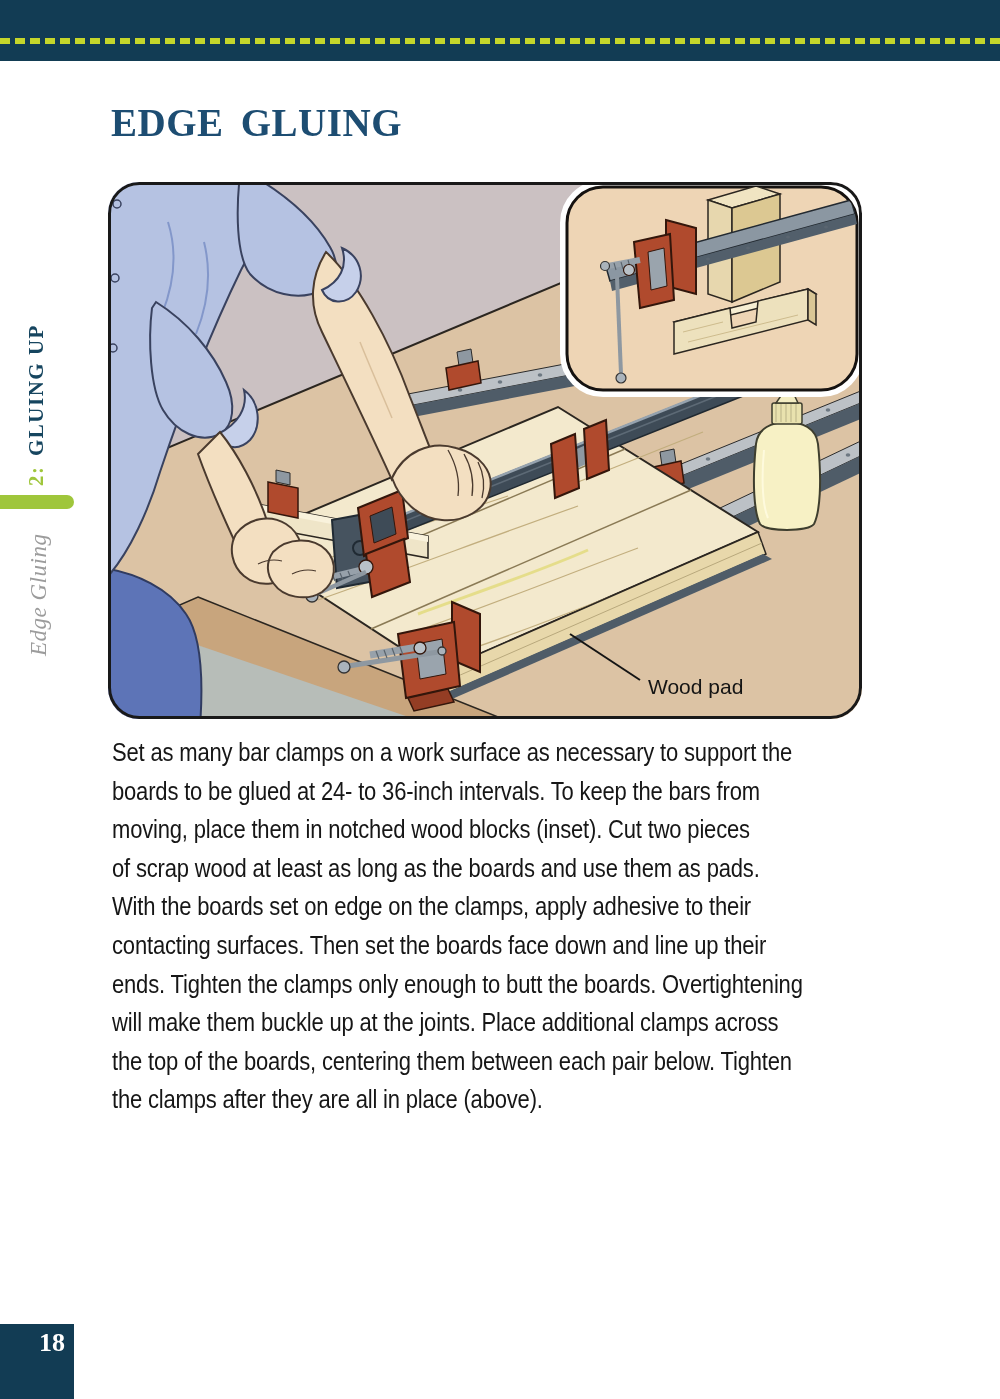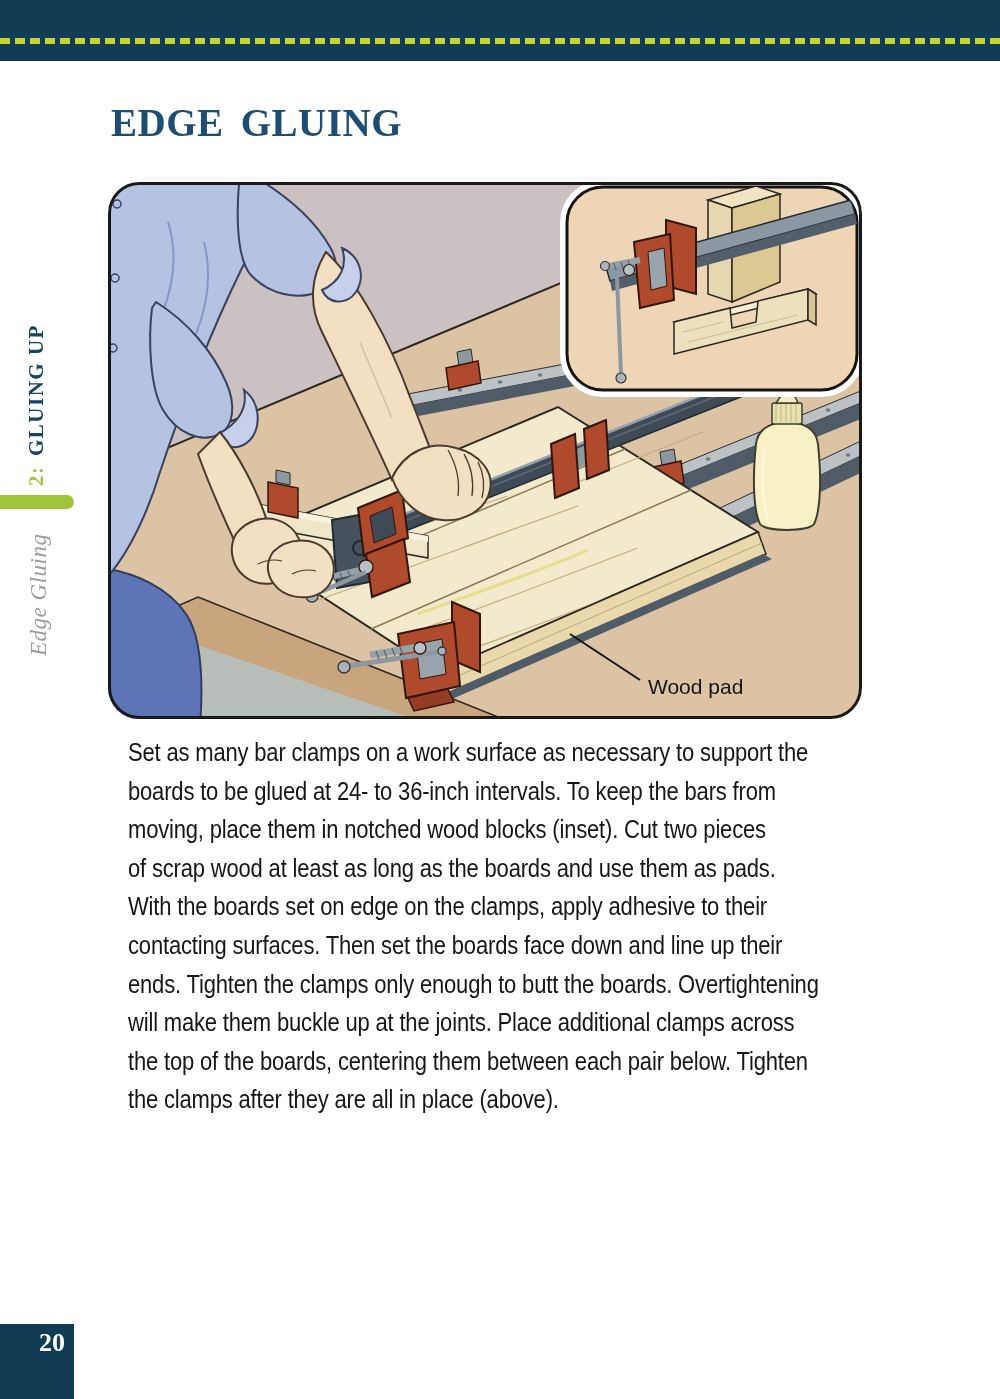--- a/index.html
+++ b/index.html
@@ -26,21 +26,21 @@
   .accentbar{position:absolute;left:0;top:495px;width:74px;height:14px;background:#9fc63b;
         border-radius:0 7px 7px 0;}
   .section{position:absolute;left:26px;top:516px;height:140px;
         font-family:"Liberation Serif",serif;font-style:italic;font-size:23px;
         letter-spacing:.5px;color:#9c9c9c;}
 
   
   .figure{position:absolute;left:108px;top:182px;width:754px;height:537px;}
 
   
-  .bodycopy{position:absolute;left:128px;top:733px;width:800px;color:#161616;}
+  .bodycopy{position:absolute;left:112px;top:733px;width:800px;color:#161616;}
   .bodycopy .ln{font-size:25px;line-height:38.6px;white-space:nowrap;letter-spacing:-.2px;
         transform:scaleX(.88);transform-origin:left top;}
 
   
   .folio{position:absolute;left:0;top:1324px;width:74px;height:75px;background:#123c54;}
   .folio .num{color:#ffffff;font-family:"Liberation Serif",serif;font-weight:bold;
         font-size:26px;text-align:right;padding:4px 9px 0 0;}
 </style>
 </head>
 <body>
@@ -271,16 +271,16 @@
     <div class="ln">of scrap wood at least as long as the boards and use them as pads.</div>
     <div class="ln">With the boards set on edge on the clamps, apply adhesive to their</div>
     <div class="ln">contacting surfaces. Then set the boards face down and line up their</div>
     <div class="ln">ends. Tighten the clamps only enough to butt the boards. Overtightening</div>
     <div class="ln">will make them buckle up at the joints. Place additional clamps across</div>
     <div class="ln">the top of the boards, centering them between each pair below. Tighten</div>
     <div class="ln">the clamps after they are all in place (above).</div>
   </div>
 
   <div class="folio">
-    <div class="num">20</div>
+    <div class="num">18</div>
   </div>
 
 </div>
 
 </body></html>

